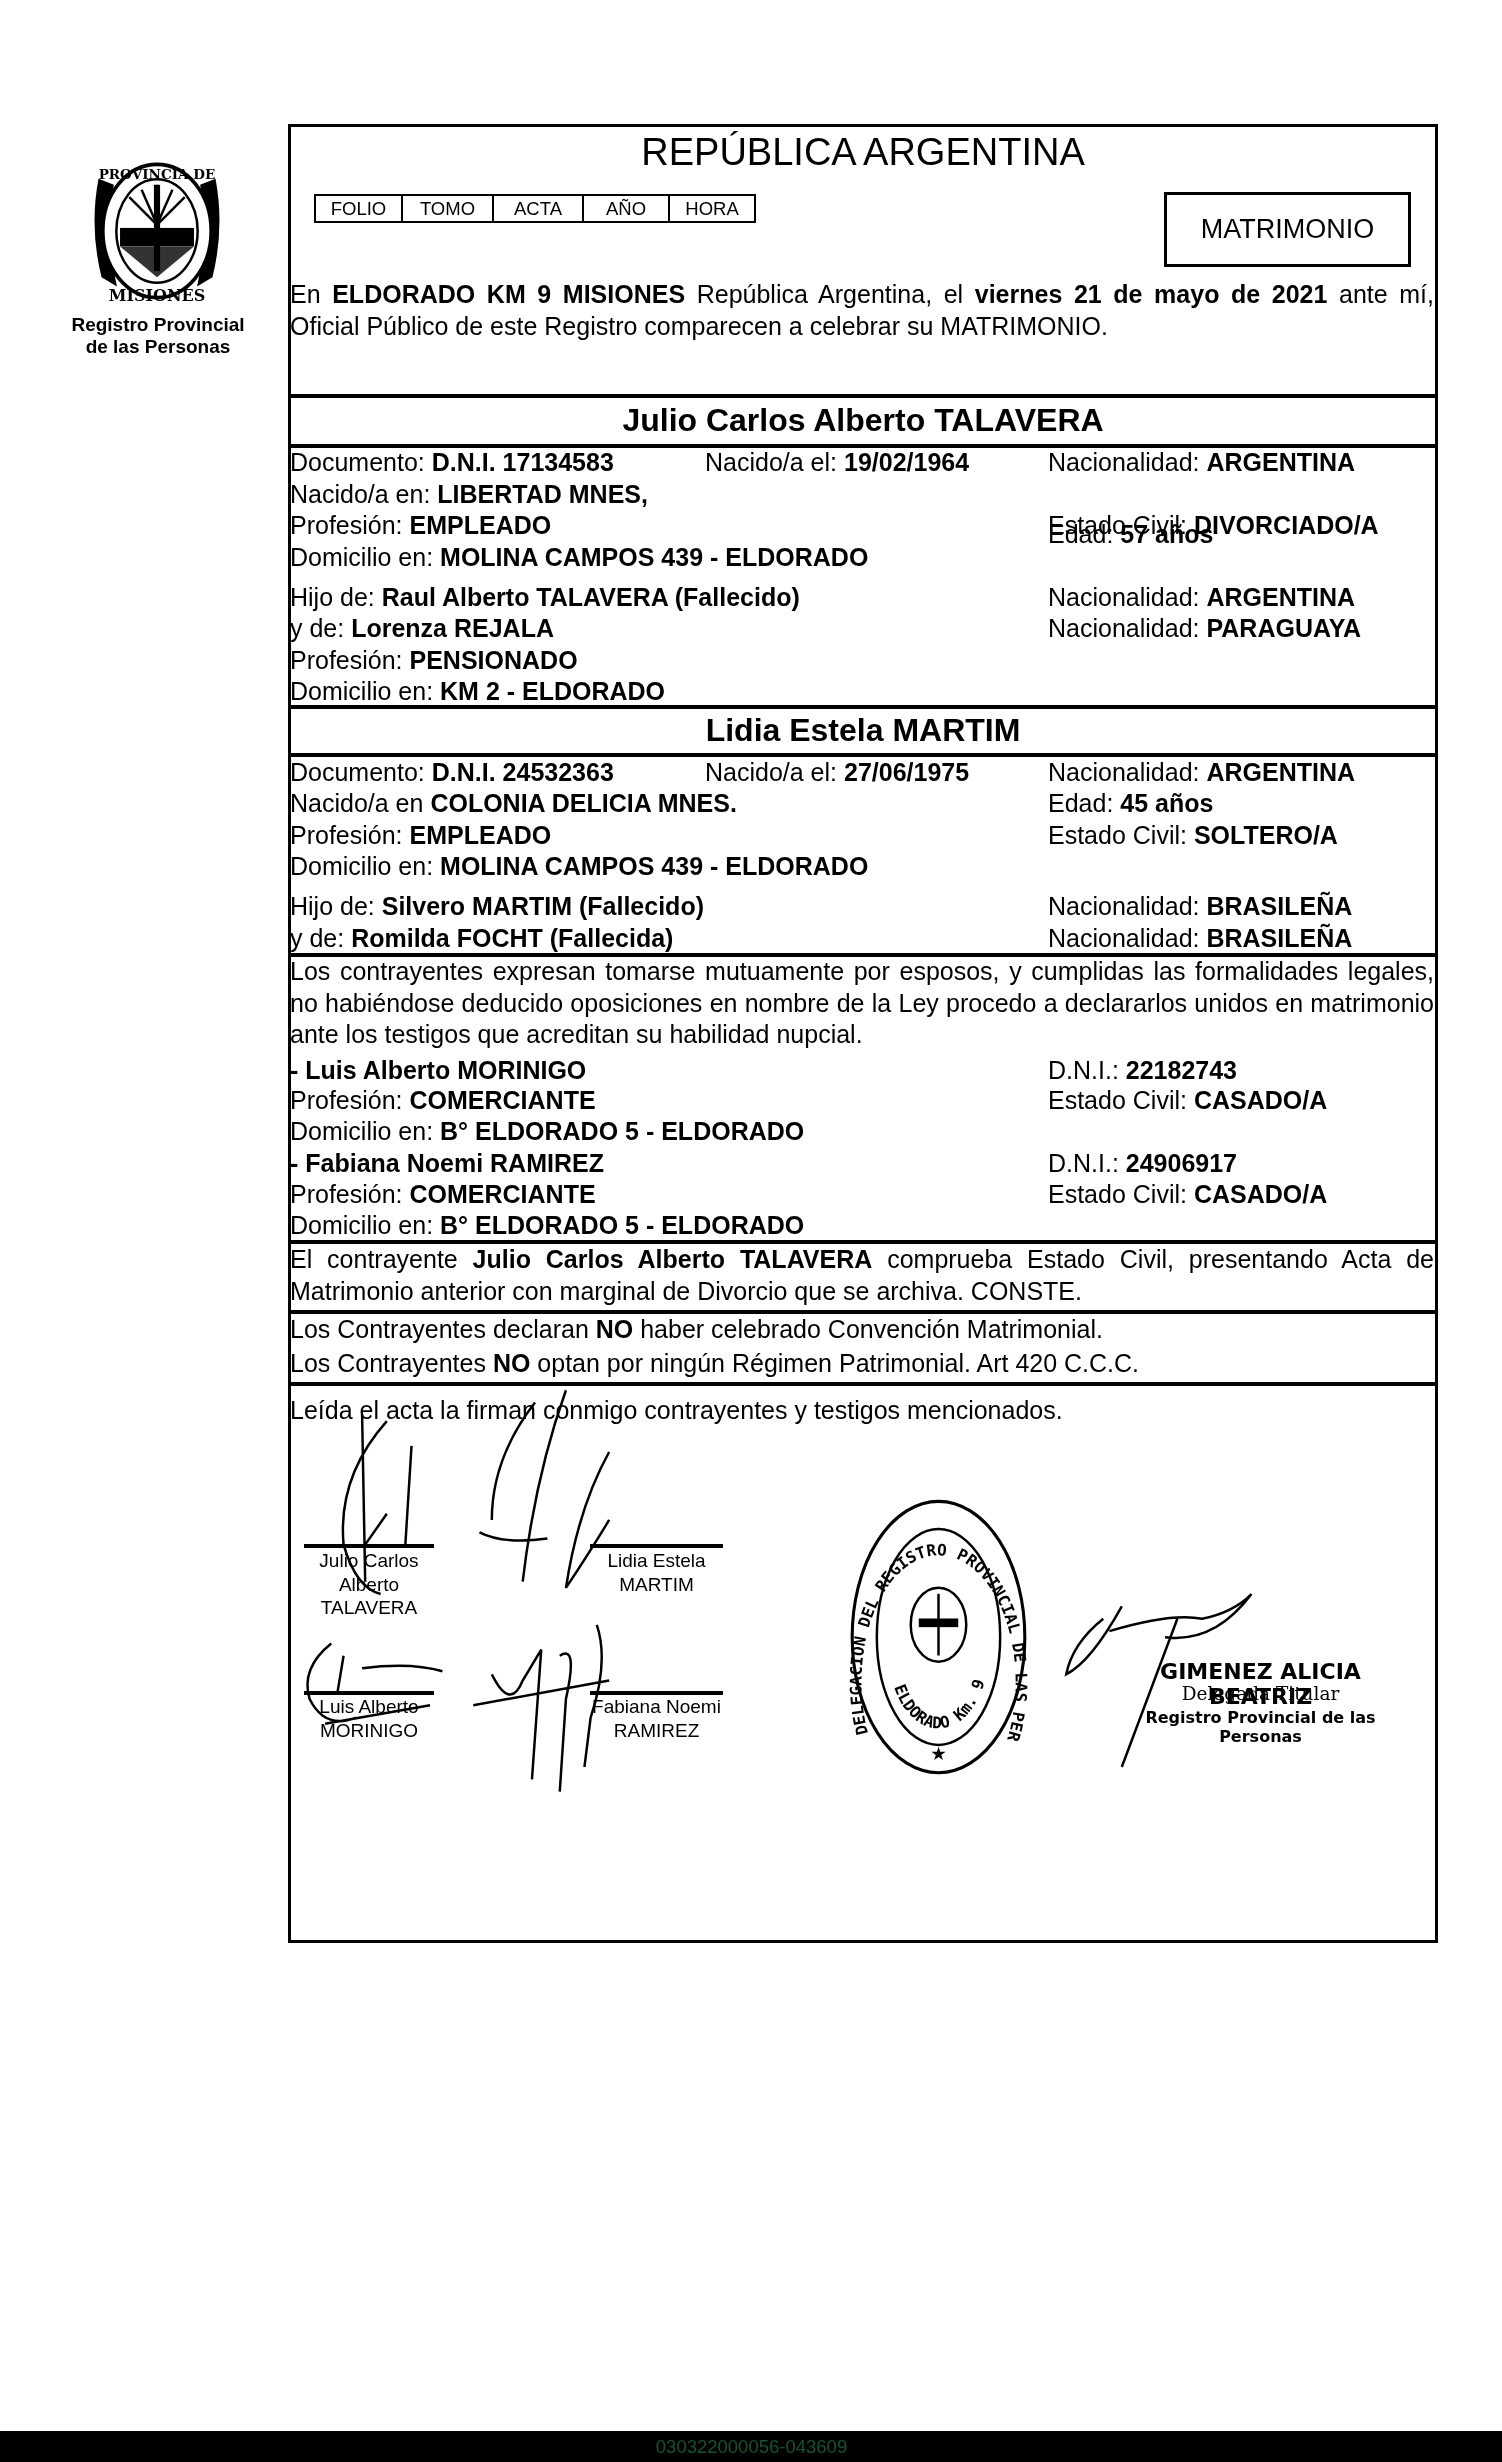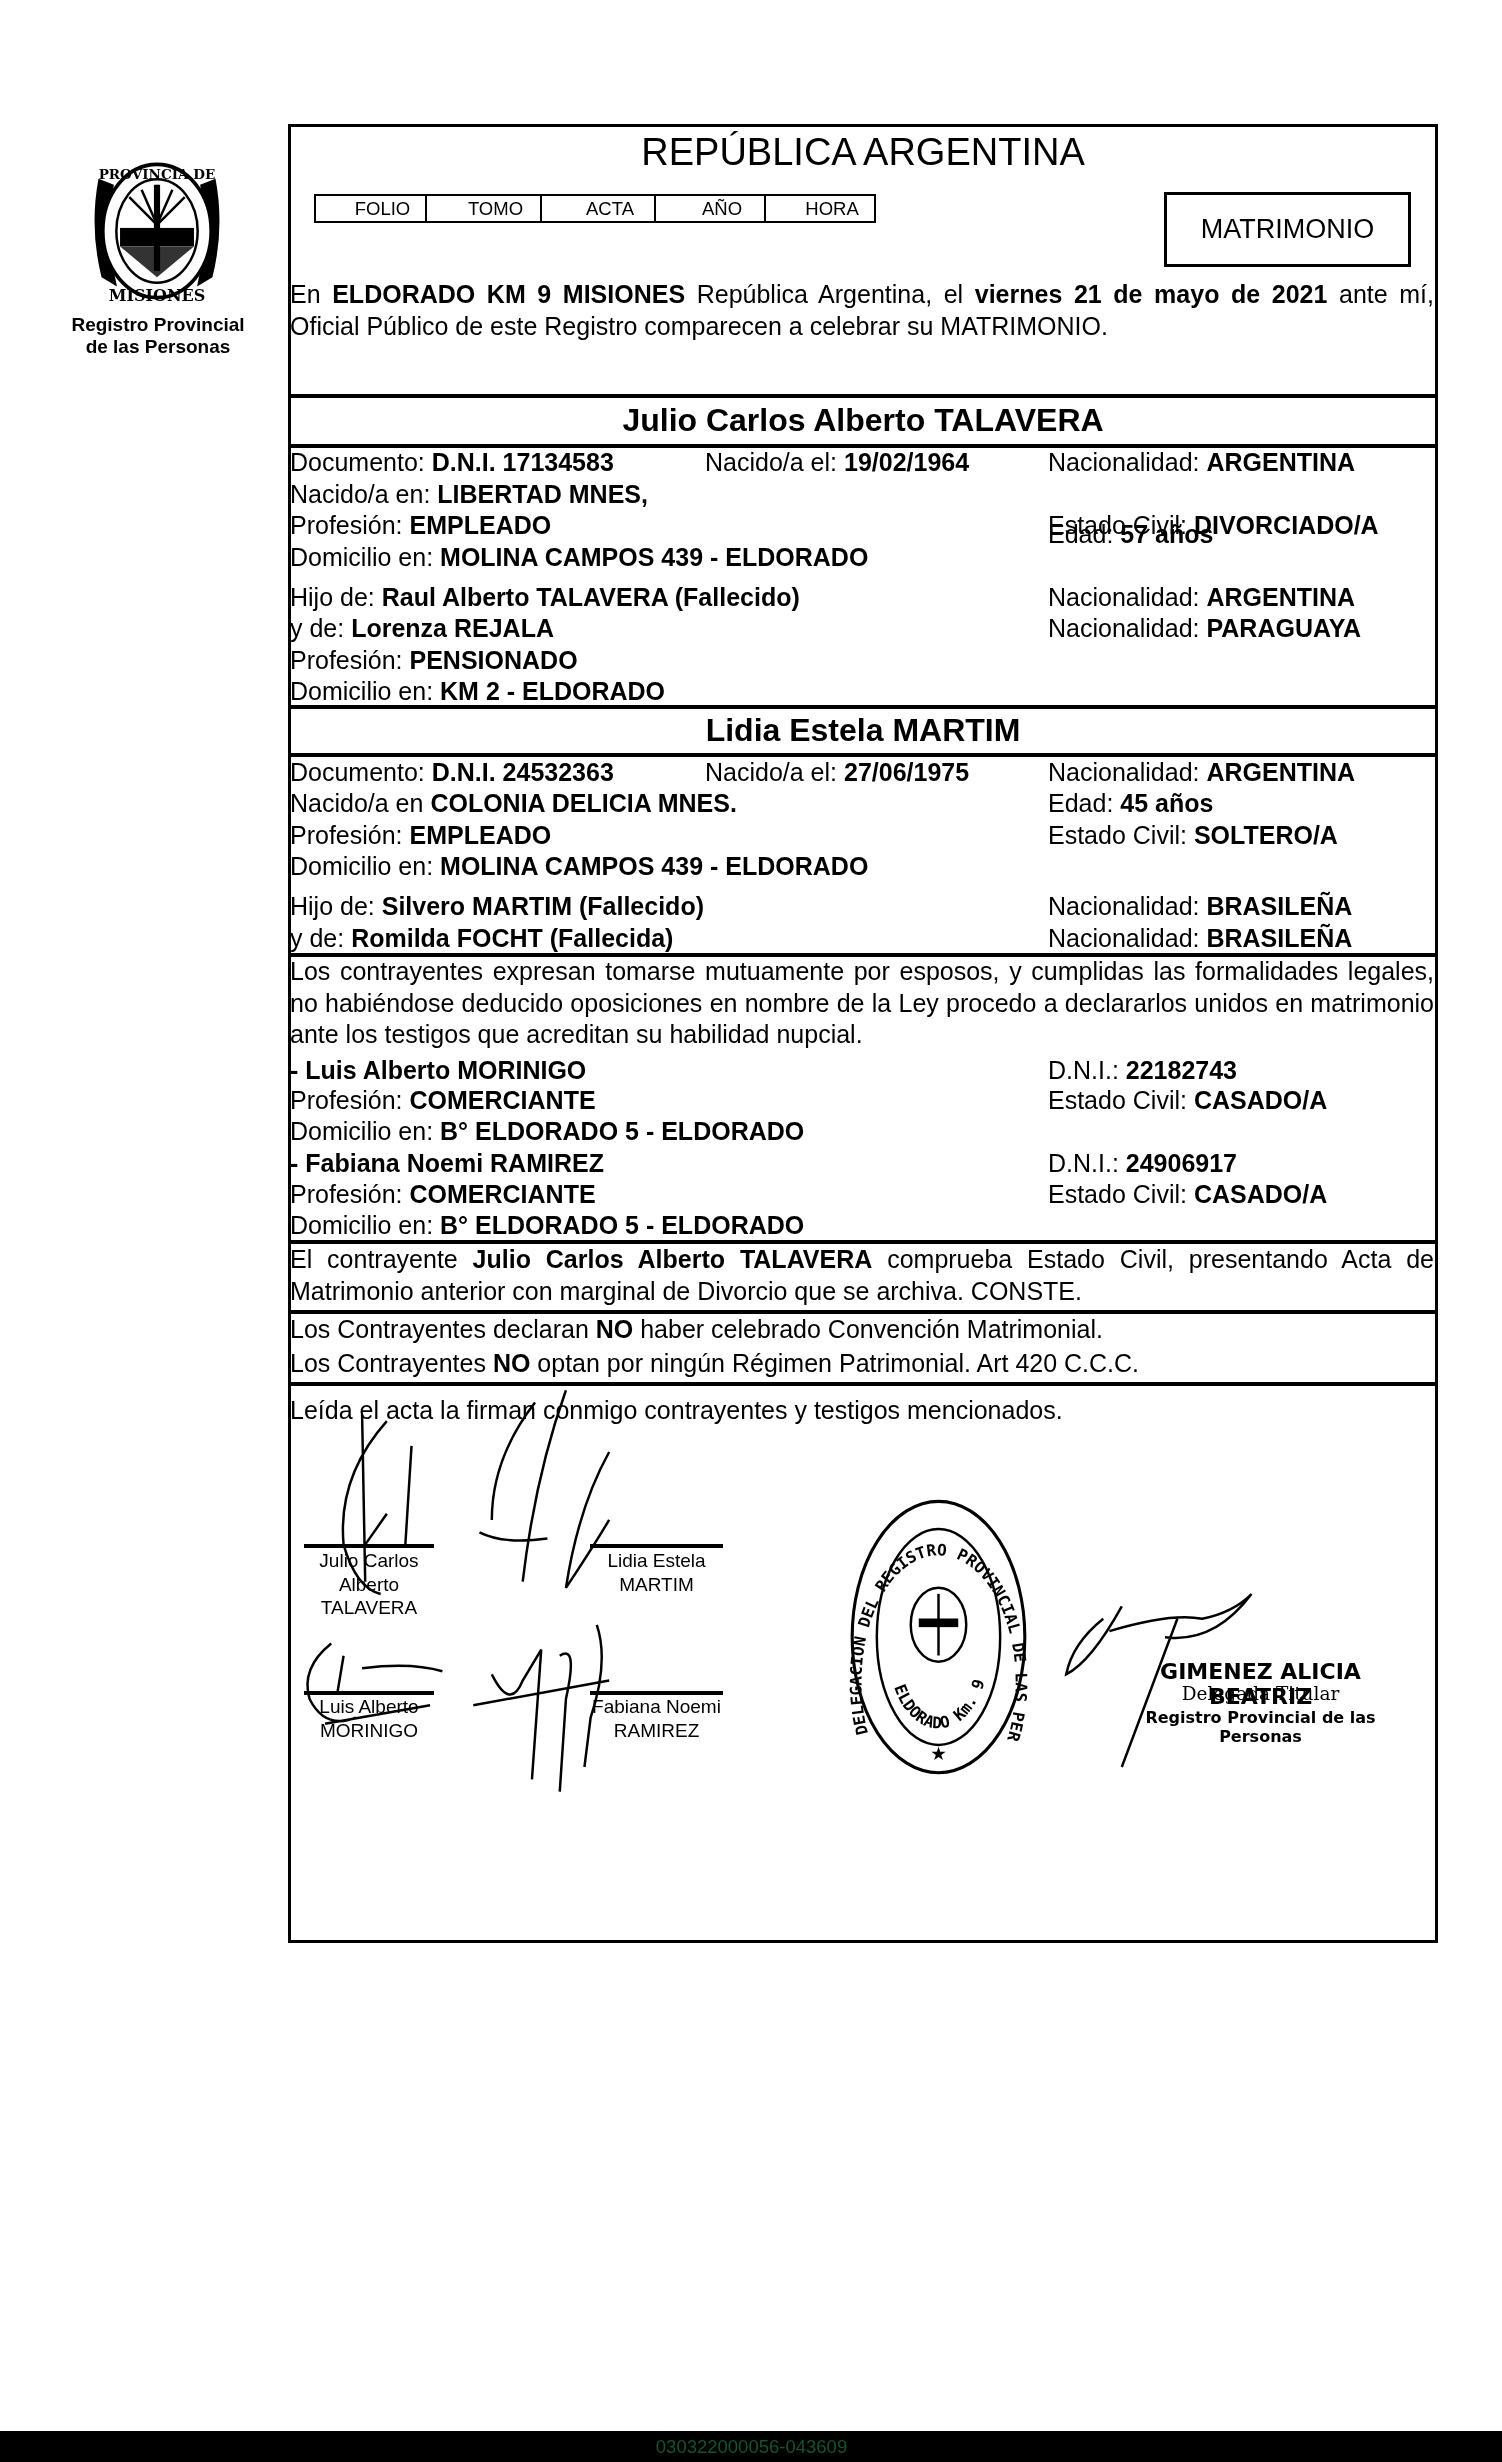--- a/index.html
+++ b/index.html
@@ -17,21 +17,21 @@
   
   #frame { left: 288px; top: 124px; width: 1150px; height: 1819px; border: 3.1px solid #000; box-sizing: border-box; }
   .hline { position: absolute; left: 288px; width: 1150px; background: #000; }
 
   #title { left: 288px; top: 131px; width: 1150px; text-align: center; font-size: 38px; box-sizing: border-box; }
 
   
   #folio-table { left: 314px; top: 194px; border-collapse: collapse; }
   #folio-table td { border: 2.5px solid #000; text-align: center; padding: 0; }
   #folio-table tr.vals td { height: 44px; font-size: 23.5px; }
-  #folio-table tr.labels td { height: 25px; font-size: 18.5px; padding-left: 24px; }
+  #folio-table tr.labels td { height: 25px; font-size: 18.5px; }
   #folio-table td.c0 { width: 85px; } #folio-table td.c1 { width: 89px; }
   #folio-table td.c2 { width: 88px; } #folio-table td.c3 { width: 84px; }
   #folio-table td.c4 { width: 84px; }
 
   #act-type { left: 1164px; top: 192px; width: 247px; height: 75px; border: 3.1px solid #000; box-sizing: border-box; font-size: 27px; display: flex; align-items: center; justify-content: center; }
 
   .txt { position: absolute; font-size: 25px; line-height: 31px; white-space: nowrap; }
   .para { position: absolute; left: 290px; width: 1144px; font-size: 25px; line-height: 31.5px; text-align: justify; }
 
   .name-bar { position: absolute; left: 288px; width: 1150px; text-align: center; font-size: 32px; font-weight: bold; }

